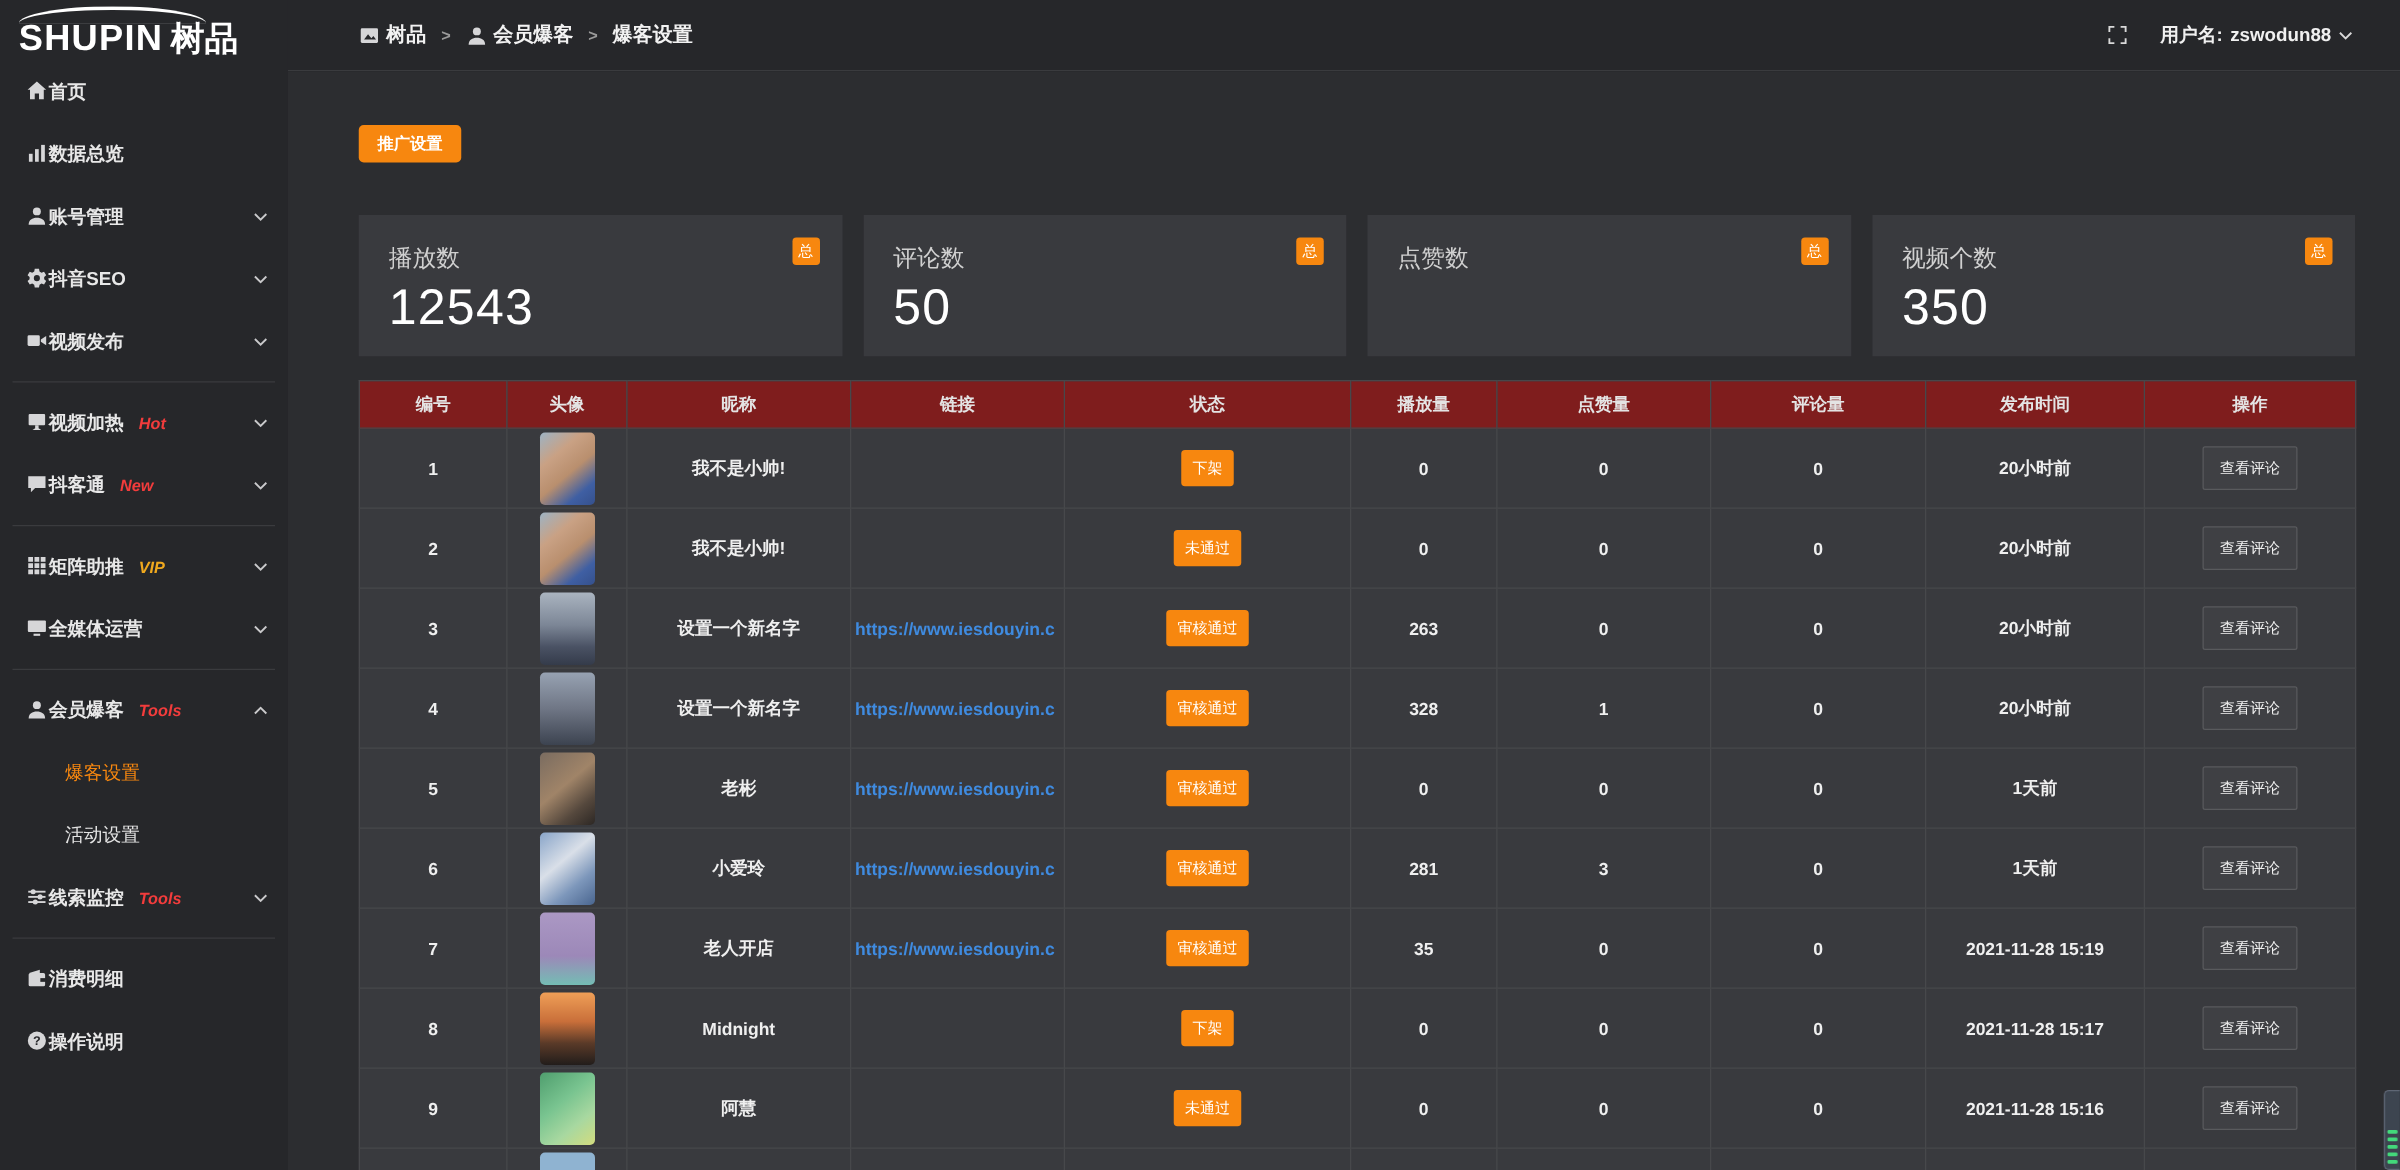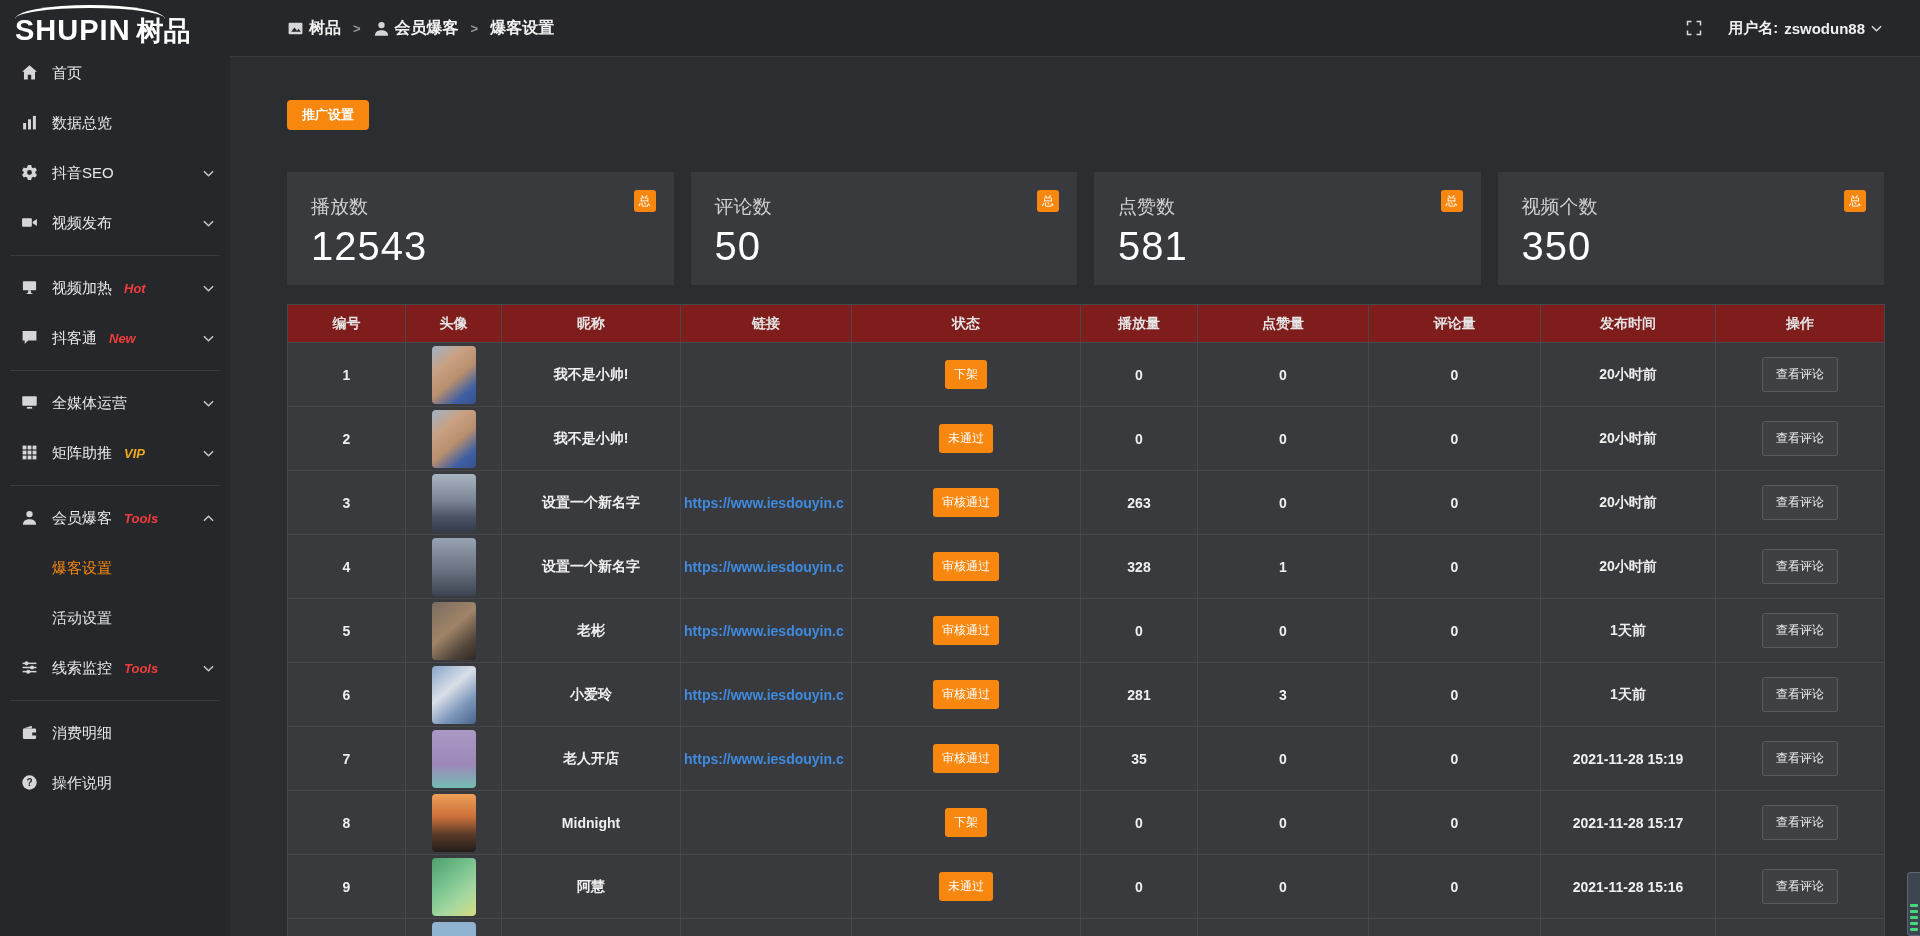--- a/index.html
+++ b/index.html
@@ -11,21 +11,21 @@
   .logo { position:relative; height:48px; }
   .logo-arc { position:absolute; top:5px; left:15px; width:150px; height:14px;
     border-top:3px solid #fff; border-radius:50% 50% 0 0 / 100% 100% 0 0; }
   .logo-text-row { position:absolute; top:13px; left:15px; white-space:nowrap; }
   .logo-en { font-size:29px; font-weight:bold; color:#fff; letter-spacing:1px;margin-top:48px; }
   .logo-cn { font-size:27px; font-weight:bold; color:#fff; margin-left:6px; }
   nav { display:block; }
   .nav-item { position:relative; height:50px; display:flex; align-items:center; padding:0 14px 0 21px; cursor:pointer; }
   .nav-icon { width:18px; height:18px; display:inline-flex; }
   .nav-icon svg, .bc-icon svg { width:17px; height:17px; fill:#d6d6d8; }
-  .nav-label { margin-left:13px; font-size:15px; color:#e8e8e8; }
+  .nav-label { font-size:15px; color:#e8e8e8;font-weight:bold; }
   .nav-badge { margin-left:12px; font-size:13px; font-weight:bold; font-style:italic; }
   .nav-chevron { position:absolute; right:16px; width:11px; height:7px; color:#c9c9cb; display:inline-flex; }
   .nav-chevron svg { width:11px; height:7px; }
   .subnav-item { height:50px; display:flex; align-items:center; padding-left:52px; cursor:pointer; }
   .subnav-label { font-size:15px; color:#e3e3e3; }
   .subnav-item.active .subnav-label { color:#f7870f; }
   .nav-divider { border-top:1px solid #3a3b3e; margin:7px 10px; }
 
   
   .topbar { position:fixed; left:230px; top:0; width:1690px; height:57px; background:#26272a;
@@ -111,20 +111,35 @@
             <rect x="6.6" y="5" width="2.8" height="9.5"></rect>
             <rect x="11.2" y="1.8" width="2.8" height="12.7"></rect>
           </svg>
         </span>
     <span class="nav-label">数据总览</span>
 
   </div>
       <div class="nav-item">
     <span class="nav-icon">
           <svg viewBox="0 0 16 16">
+            <circle cx="8" cy="4.8" r="3"></circle>
+            <path d="M1.8 14.8c0-3.6 2.8-5.2 6.2-5.2s6.2 1.6 6.2 5.2z"></path>
+          </svg>
+        </span>
+    <span class="nav-label">账号管理</span>
+
+    <span class="nav-chevron">
+          <svg viewBox="0 0 12 7">
+            <path d="M1 1l5 5 5-5" fill="none" stroke="currentColor" stroke-width="1.6"></path>
+          </svg>
+        </span>
+  </div>
+      <div class="nav-item">
+    <span class="nav-icon">
+          <svg viewBox="0 0 16 16">
             <path fill-rule="evenodd" d="M6.4 1h3.2l.4 2 1.5.9 1.9-.7 1.6 2.7-1.5 1.3v1.6l1.5 1.3-1.6 2.7-1.9-.7-1.5.9-.4 2H6.4l-.4-2-1.5-.9-1.9.7L1 10.1l1.5-1.3V7.2L1 5.9l1.6-2.7 1.9.7 1.5-.9zM8 5.7A2.3 2.3 0 1 0 8 10.3 2.3 2.3 0 0 0 8 5.7z"></path>
           </svg>
         </span>
     <span class="nav-label">抖音SEO</span>
 
     <span class="nav-chevron">
           <svg viewBox="0 0 12 7">
             <path d="M1 1l5 5 5-5" fill="none" stroke="currentColor" stroke-width="1.6"></path>
           </svg>
         </span>
@@ -168,51 +183,51 @@
         </span>
     <span class="nav-label">抖客通</span>
     <span class="nav-badge" style="color: rgb(242, 60, 60);">New</span>
     <span class="nav-chevron">
           <svg viewBox="0 0 12 7">
             <path d="M1 1l5 5 5-5" fill="none" stroke="currentColor" stroke-width="1.6"></path>
           </svg>
         </span>
   </div>
       <div class="nav-divider"></div>
-      <div class="nav-item">
-    <span class="nav-icon">
-          <svg viewBox="0 0 16 16">
-            <rect x="1.2" y="2.2" width="13.6" height="8.8" rx=".8"></rect>
-            <rect x="5.5" y="12.2" width="5" height="1.6"></rect>
-          </svg>
-        </span>
-    <span class="nav-label">全媒体运营</span>
-
-    <span class="nav-chevron">
-          <svg viewBox="0 0 12 7">
-            <path d="M1 1l5 5 5-5" fill="none" stroke="currentColor" stroke-width="1.6"></path>
-          </svg>
-        </span>
-  </div>
       <div class="nav-item">
     <span class="nav-icon">
           <svg viewBox="0 0 16 16">
             <rect x="1.5" y="1.5" width="3.6" height="3.6"></rect>
             <rect x="6.2" y="1.5" width="3.6" height="3.6"></rect>
             <rect x="10.9" y="1.5" width="3.6" height="3.6"></rect>
             <rect x="1.5" y="6.2" width="3.6" height="3.6"></rect>
             <rect x="6.2" y="6.2" width="3.6" height="3.6"></rect>
             <rect x="10.9" y="6.2" width="3.6" height="3.6"></rect>
             <rect x="1.5" y="10.9" width="3.6" height="3.6"></rect>
             <rect x="6.2" y="10.9" width="3.6" height="3.6"></rect>
             <rect x="10.9" y="10.9" width="3.6" height="3.6"></rect>
           </svg>
         </span>
     <span class="nav-label">矩阵助推</span>
     <span class="nav-badge" style="color: rgb(240, 169, 30);">VIP</span>
+    <span class="nav-chevron">
+          <svg viewBox="0 0 12 7">
+            <path d="M1 1l5 5 5-5" fill="none" stroke="currentColor" stroke-width="1.6"></path>
+          </svg>
+        </span>
+  </div>
+      <div class="nav-item">
+    <span class="nav-icon">
+          <svg viewBox="0 0 16 16">
+            <rect x="1.2" y="2.2" width="13.6" height="8.8" rx=".8"></rect>
+            <rect x="5.5" y="12.2" width="5" height="1.6"></rect>
+          </svg>
+        </span>
+    <span class="nav-label">全媒体运营</span>
+
     <span class="nav-chevron">
           <svg viewBox="0 0 12 7">
             <path d="M1 1l5 5 5-5" fill="none" stroke="currentColor" stroke-width="1.6"></path>
           </svg>
         </span>
   </div>
       <div class="nav-divider"></div>
       <div class="nav-item">
     <span class="nav-icon">
           <svg viewBox="0 0 16 16">
@@ -329,21 +344,20 @@
     <div class="stat-value">12543</div>
   </div>
       <div class="stat-card">
     <span class="stat-badge">总</span>
     <div class="stat-label">评论数</div>
     <div class="stat-value">50</div>
   </div>
       <div class="stat-card">
     <span class="stat-badge">总</span>
     <div class="stat-label">点赞数</div>
-    <div class="stat-value">581</div>
   </div>
       <div class="stat-card">
     <span class="stat-badge">总</span>
     <div class="stat-label">视频个数</div>
     <div class="stat-value">350</div>
   </div>
     </div>
   <div class="table-wrap">
     <table>
       <colgroup>

